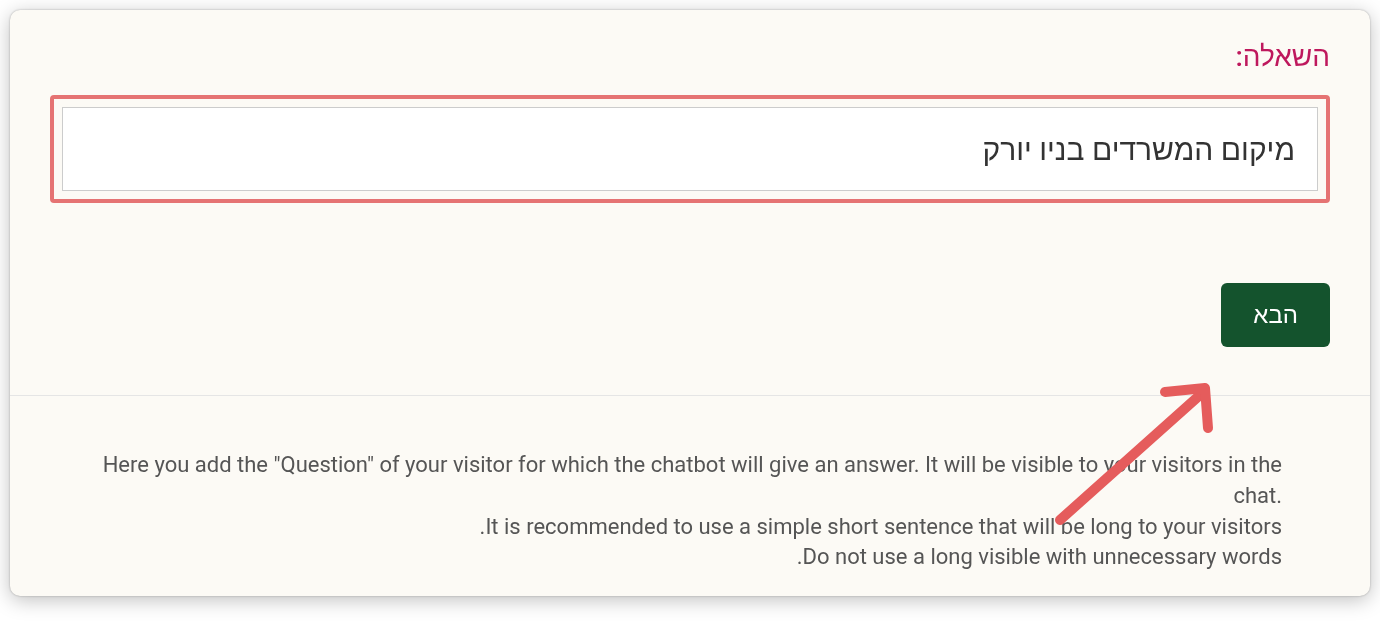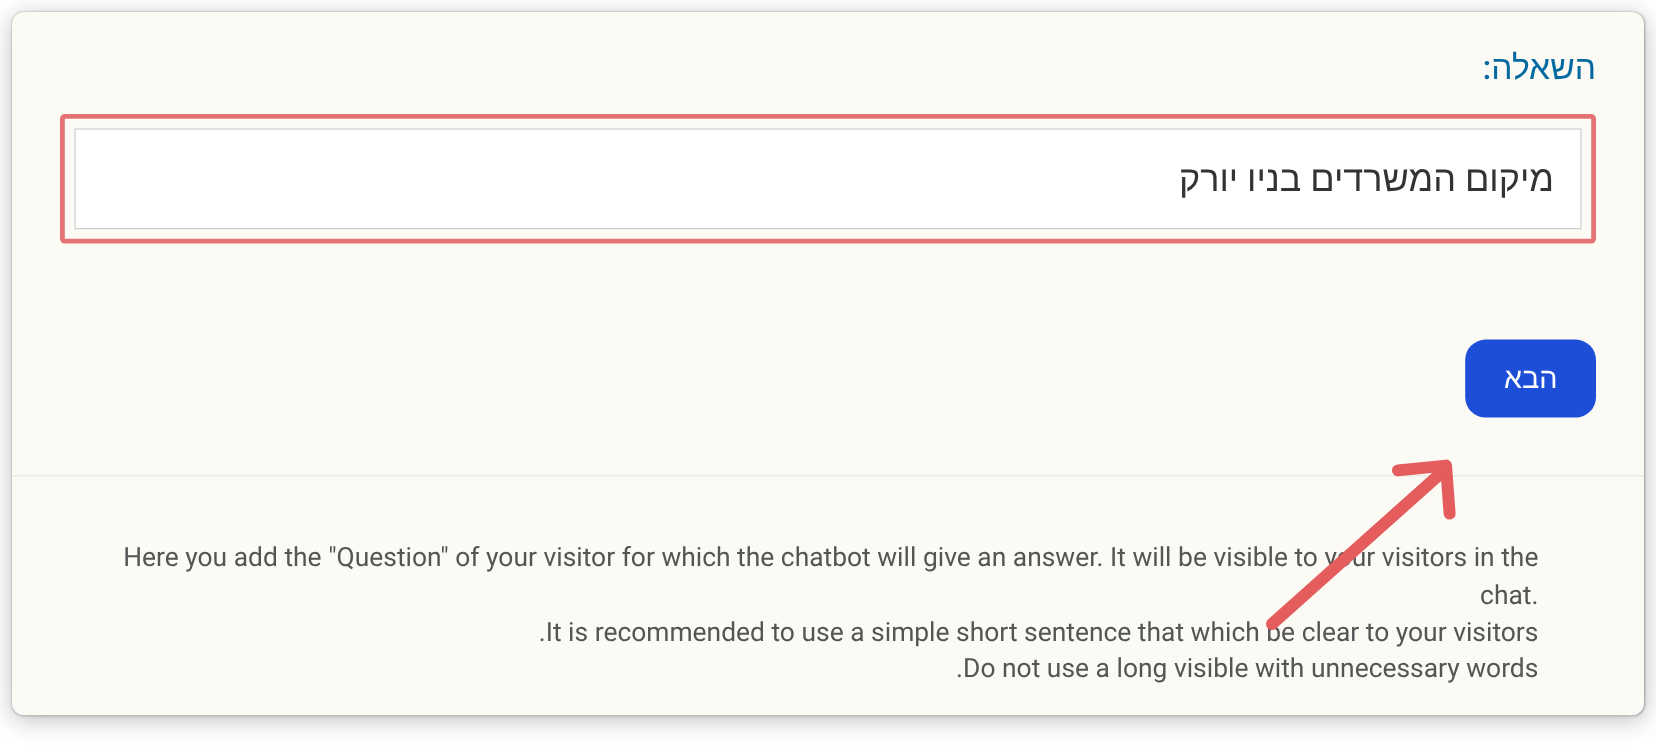--- a/index.html
+++ b/index.html
@@ -23,21 +23,21 @@
       padding: 30px 40px 20px 40px;
       position: relative;
       overflow: hidden;
     }
     .label-row {
       text-align: right;
       direction: rtl;
     }
     .question-label {
       font-size: 28px;
-      color: #0369a1;
+      color: #be185d;
       font-weight: 500;
     }
     .input-highlight {
       border: 4px solid #e57373;
       border-radius: 4px;
       padding: 8px;
       margin-top: 22px;
     }
     .question-input {
       width: 100%;
@@ -50,24 +50,24 @@
       text-align: right;
       direction: rtl;
       font-family: inherit;
       outline: none;
     }
     .button-row {
       margin-top: 80px;
       text-align: right;
     }
     .next-button {
-      background: #1d4ed8;
+      background: #14532d;
       color: #ffffff;
       border: none;
-      border-radius: 17px;
+      border-radius: 6px;
       font-size: 24px;
       font-weight: 500;
       padding: 18px 32px;
       cursor: pointer;
       direction: rtl;
       font-family: inherit;
       margin-left: 48px;
     }
     .divider {
       height: 1px;
@@ -106,21 +106,21 @@
   </div>
 
   <div class="button-row">
     <button class="next-button">הבא</button>
   </div>
 
   <div class="divider"></div>
 
   <div class="help-text">
     <p>Here you add the "Question" of your visitor for which the chatbot will give an answer. It will be visible to your visitors in the chat.</p>
-    <p>.It is recommended to use a simple short sentence that which be clear to your visitors</p>
+    <p>.It is recommended to use a simple short sentence that will be long to your visitors</p>
     <p>.Do not use a long visible with unnecessary words</p>
   </div>
 
   <svg class="arrow-annotation" style="left:1040px; top:370px; width:190px; height:150px;" viewBox="0 0 190 150">
     <defs>
       <marker id="arrowhead" markerWidth="8" markerHeight="8" refX="5" refY="4" orient="auto">
         <path d="M0,0 L8,4 L0,8 Z" fill="#e55c5c"></path>
       </marker>
     </defs>
     <line x1="10" y1="140" x2="150" y2="15" stroke="#e55c5c" stroke-width="10" stroke-linecap="round"></line>

